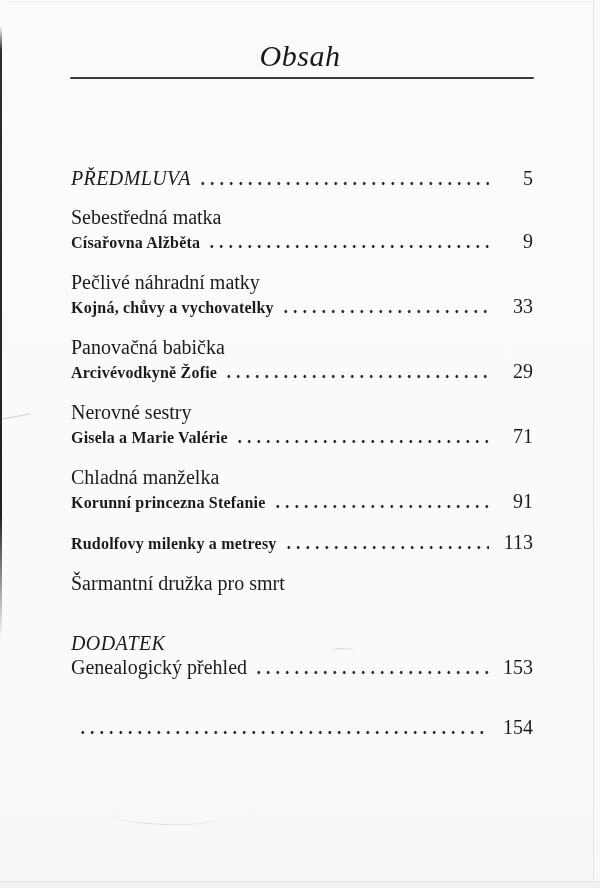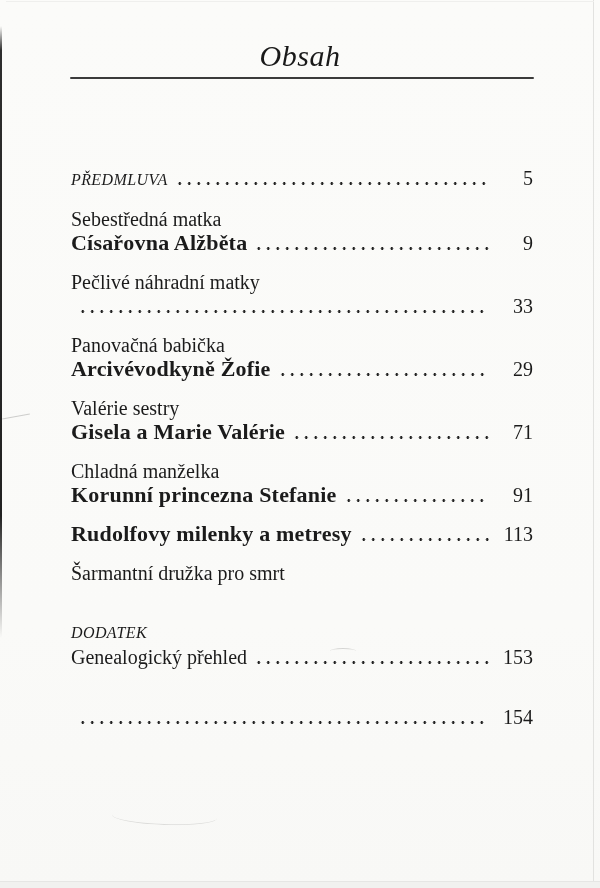--- a/index.html
+++ b/index.html
@@ -38,22 +38,22 @@
   .toc-entry{margin-bottom:15px;}
   .toc-entry.extra-gap{margin-top:36px;}
   .toc-line{
     display:flex;
     align-items:baseline;
     font-size:20px;
     line-height:24px;
     white-space:nowrap;
   }
   .toc-line .label{flex:none;}
-  .italic-caps{font-style:italic;font-size:16px;letter-spacing:0.4px;}
-  .chapter-title{font-weight:bold;font-size:22px;letter-spacing:0.2px;}
+  .italic-caps{font-style:italic;font-size:20px;letter-spacing:0.4px;}
+  .chapter-title{font-weight:bold;font-size:16px;letter-spacing:0.2px;}
   .dot-leader{
     flex:1;
     min-width:18px;
     height:5px;
     margin:0 2px 0 7px;
     background-image:radial-gradient(circle,#222 1.25px,rgba(0,0,0,0) 1.55px);
     background-size:9.5px 5px;
     background-repeat:repeat-x;
     background-position:0 1px;
   }
@@ -127,39 +127,40 @@
         <span class="dot-leader"></span>
         <span class="page-num">9</span>
       </div>
     </div>
 
     <div class="toc-entry">
       <div class="toc-line">
         <span class="label">Pečlivé náhradní matky</span>
       </div>
       <div class="toc-line">
+        <span class="label chapter-title">Kojná, chůvy a vychovatelky</span>
         <span class="dot-leader"></span>
         <span class="page-num">33</span>
       </div>
     </div>
 
     <div class="toc-entry">
       <div class="toc-line">
         <span class="label">Panovačná babička</span>
       </div>
       <div class="toc-line">
         <span class="label chapter-title">Arcivévodkyně Žofie</span>
         <span class="dot-leader"></span>
         <span class="page-num">29</span>
       </div>
     </div>
 
     <div class="toc-entry">
       <div class="toc-line">
-        <span class="label">Valérie sestry</span>
+        <span class="label">Nerovné sestry</span>
       </div>
       <div class="toc-line">
         <span class="label chapter-title">Gisela a Marie Valérie</span>
         <span class="dot-leader"></span>
         <span class="page-num">71</span>
       </div>
     </div>
 
     <div class="toc-entry">
       <div class="toc-line">

